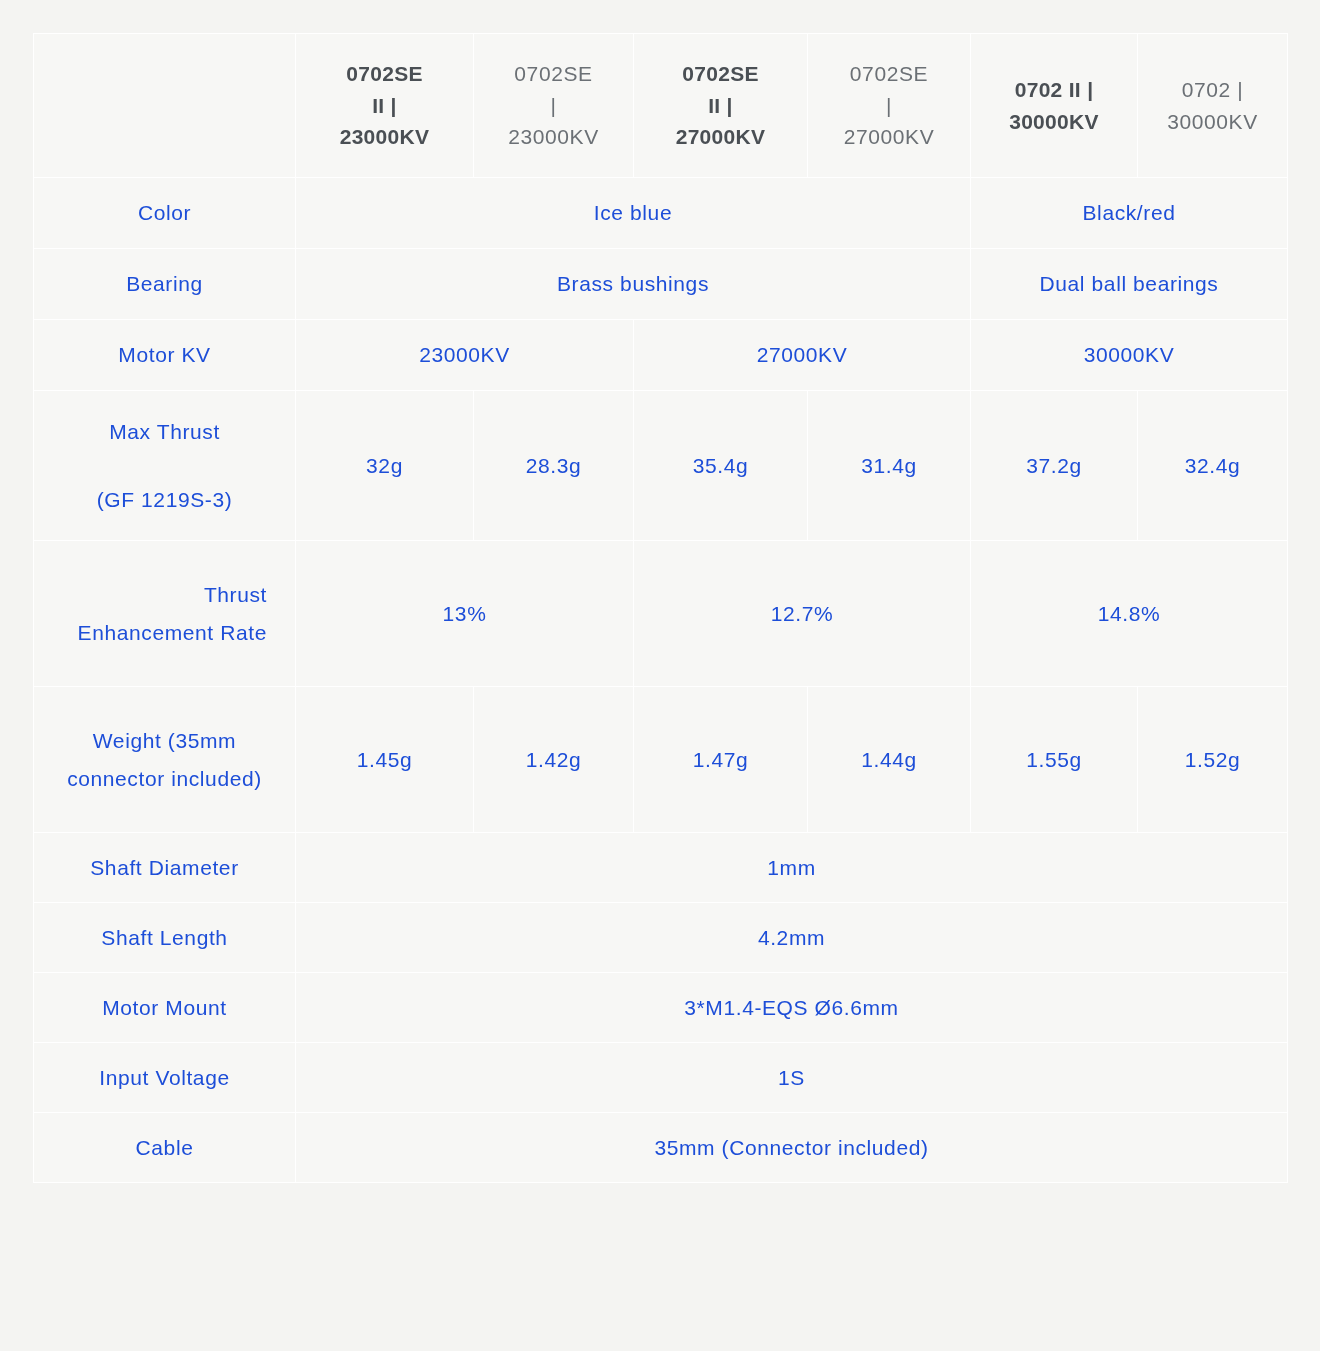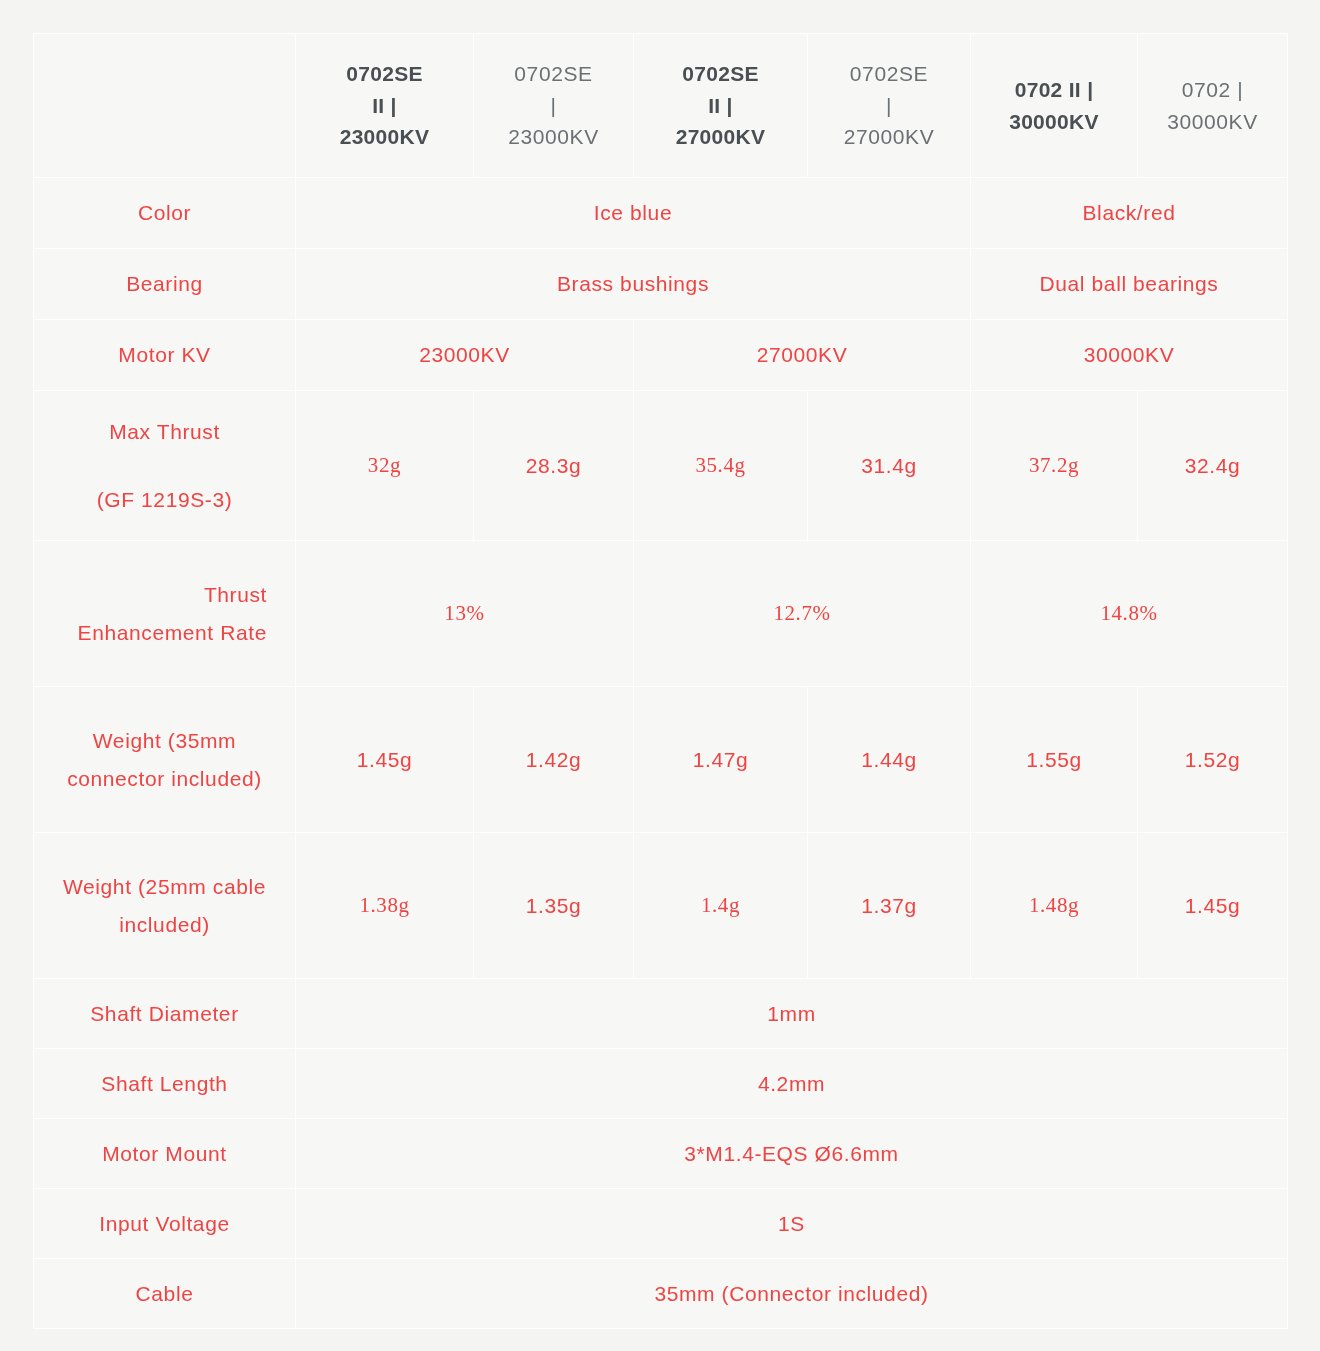--- a/index.html
+++ b/index.html
@@ -30,21 +30,21 @@
     background: #f7f7f5;
     border: 1px solid #0c4a6e;
     box-sizing: border-box;
   }
 
   table.spec td {
     border: 1px solid #ffffff;
     background: #f7f7f5;
     text-align: center;
     vertical-align: middle;
-    color: #ef4444;
+    color: #1d4ed8;
     font-size: 21px;
     letter-spacing: 0.6px;
     font-weight: 400;
     padding: 10px 6px;
     box-sizing: border-box;
     line-height: 1.5;
   }
 
   
   col.c-label { width: 262px; }
@@ -78,21 +78,20 @@
     color: #6b7075;
   }
   td.head .ln { display: block; }
 
   td.corner { background: #f7f7f5; }
 
   td.bold {
     font-weight: 700;
     color: #4a4f54;
     letter-spacing: 0.2px;
-    font-family: Liberation Serif, serif;
   }
 
   td.r-color { height: 71px; }
   td.r-bearing { height: 71px; }
   td.r-kv { height: 71px; }
   td.r-thrust { height: 150px; }
   td.r-ter { height: 146px; }
   td.r-w35 { height: 146px; }
   td.r-w25 { height: 146px; }
   td.r-tail { height: 70px; }
@@ -205,31 +204,20 @@
           <span class="multi" style="max-width:212px;margin:0 auto;">Weight (35mm connector included)</span>
         </td>
         <td class="r-w35">1.45g</td>
         <td class="r-w35">1.42g</td>
         <td class="r-w35">1.47g</td>
         <td class="r-w35">1.44g</td>
         <td class="r-w35">1.55g</td>
         <td class="r-w35">1.52g</td>
       </tr>
 
-      <tr>
-        <td class="label r-w25">
-          <span class="multi" style="max-width:212px;margin:0 auto;">Weight (25mm cable included)</span>
-        </td>
-        <td class="r-w25 bold">1.38g</td>
-        <td class="r-w25">1.35g</td>
-        <td class="r-w25 bold">1.4g</td>
-        <td class="r-w25">1.37g</td>
-        <td class="r-w25 bold">1.48g</td>
-        <td class="r-w25">1.45g</td>
-      </tr>
 
       <tr>
         <td class="label r-tail">Shaft Diameter</td>
         <td class="r-tail" colspan="6">1mm</td>
       </tr>
 
       <tr>
         <td class="label r-tail">Shaft Length</td>
         <td class="r-tail" colspan="6">4.2mm</td>
       </tr>

